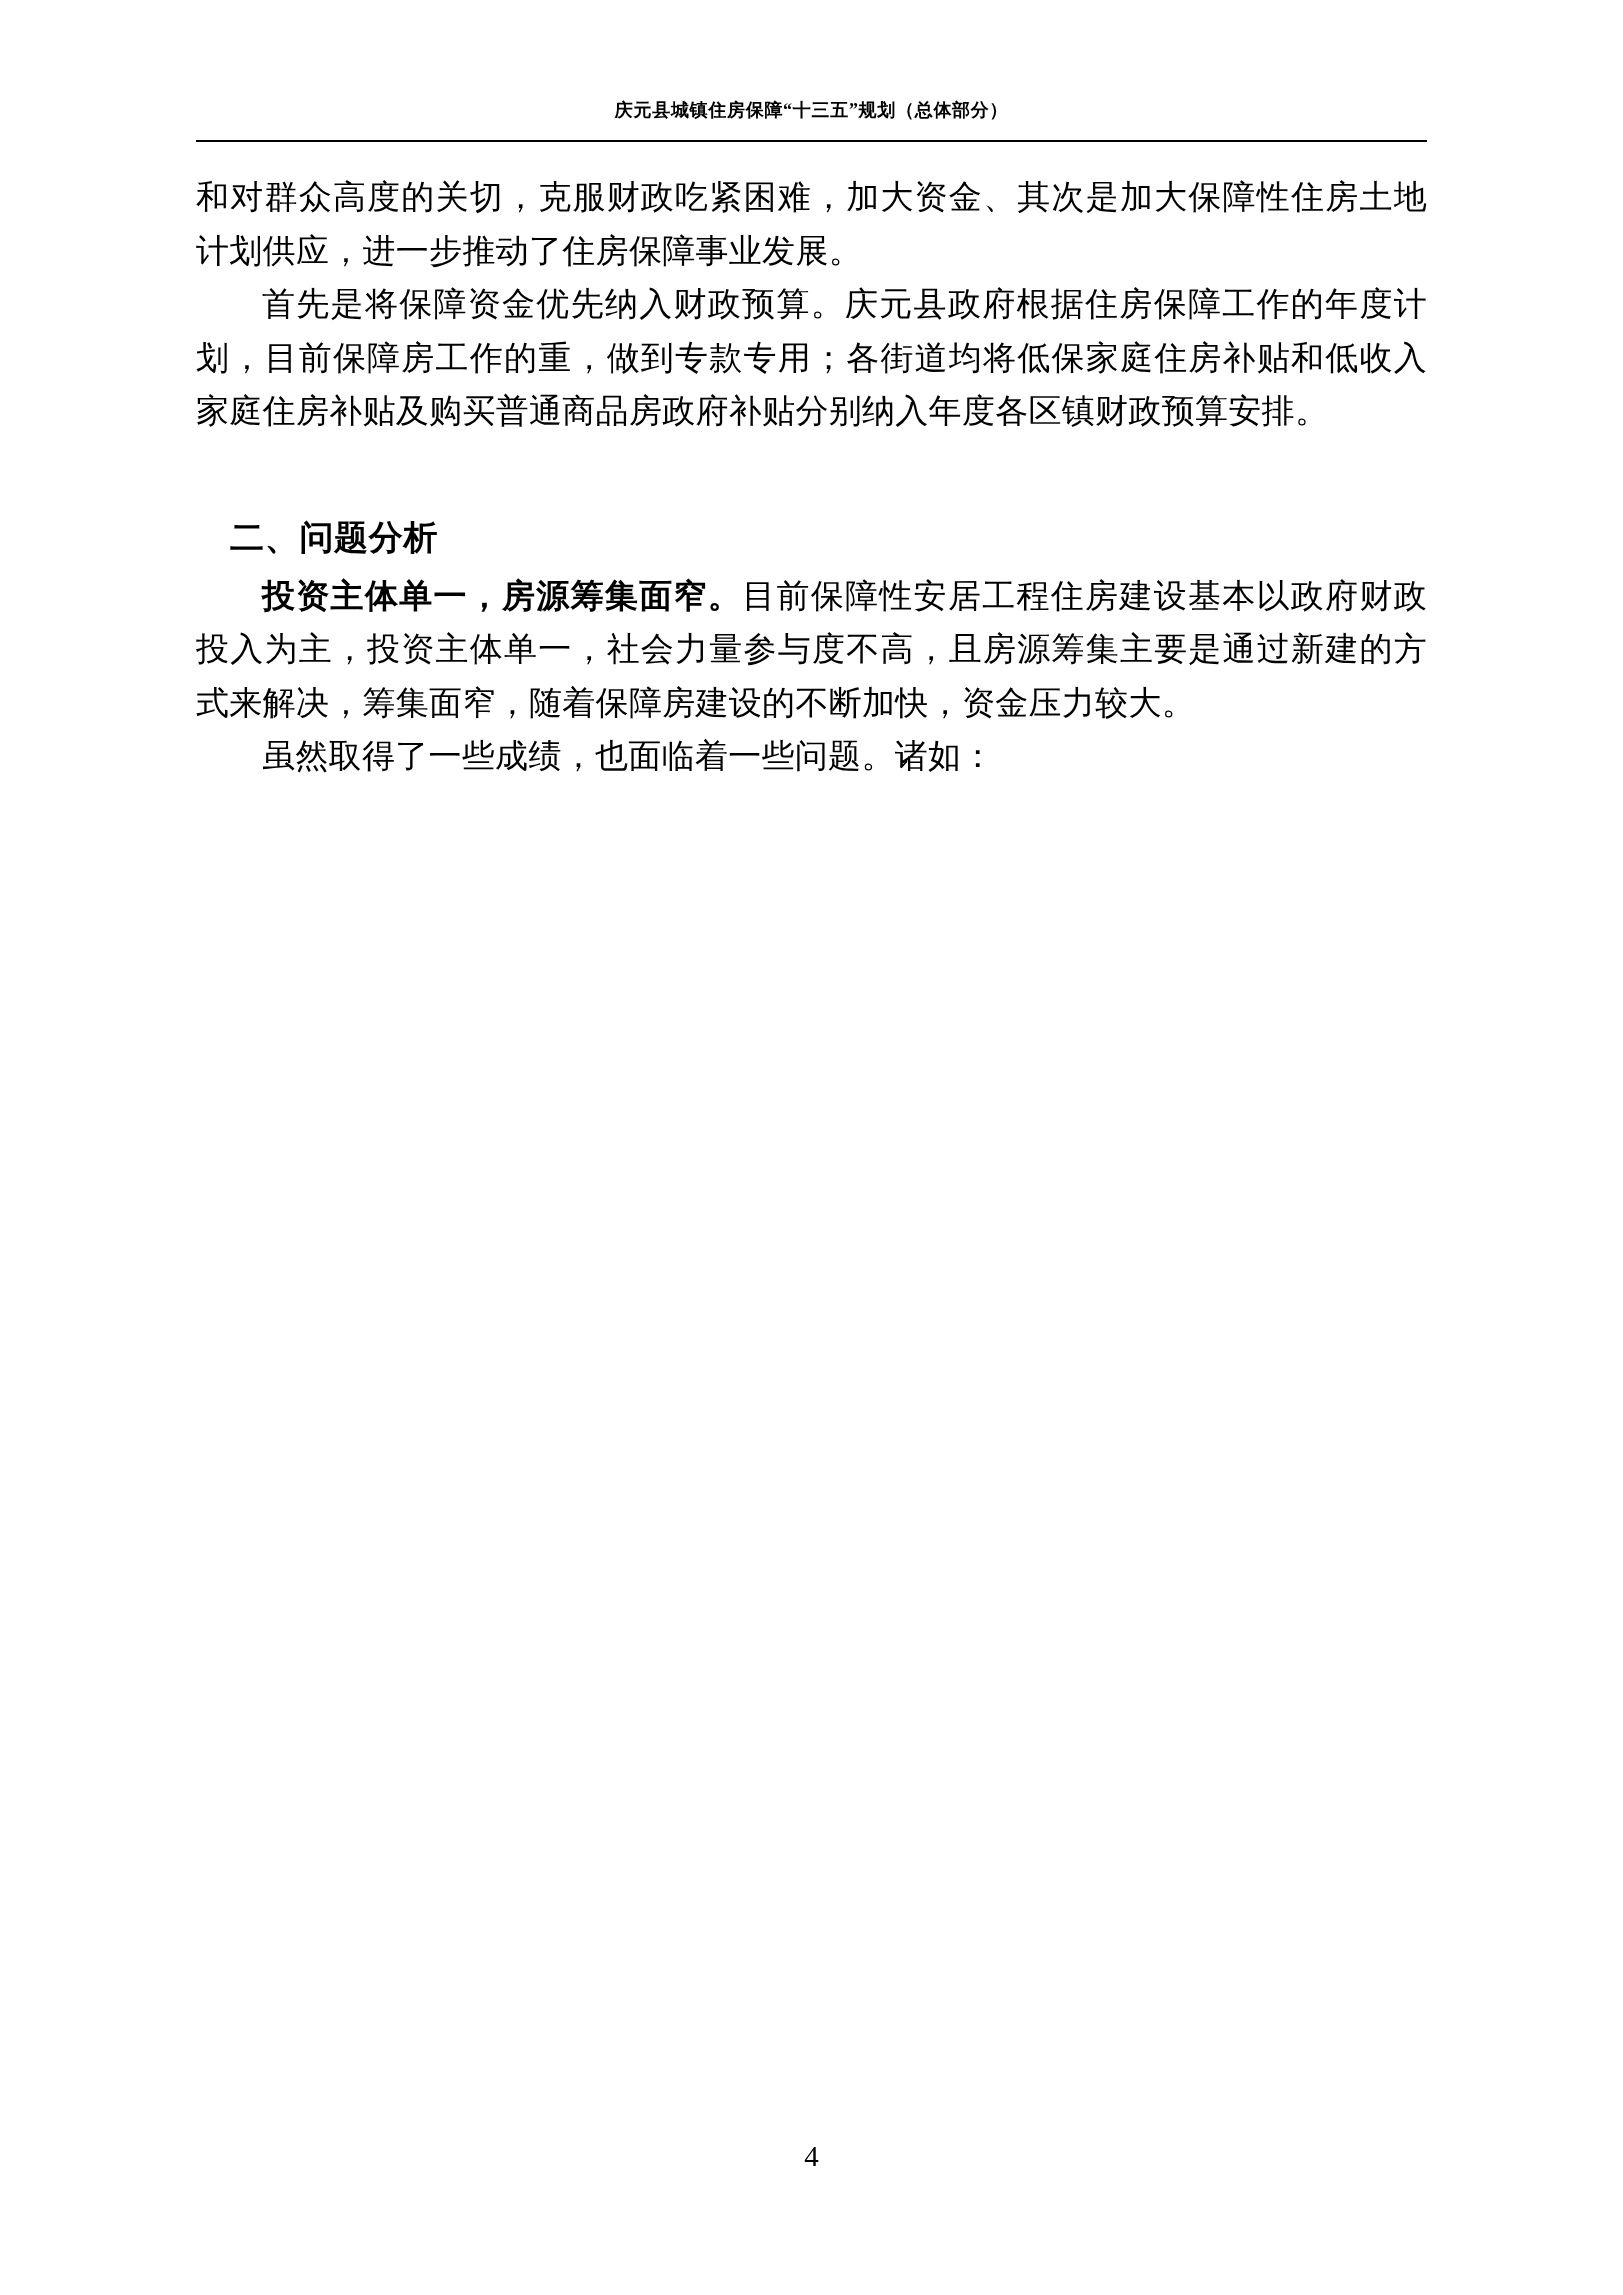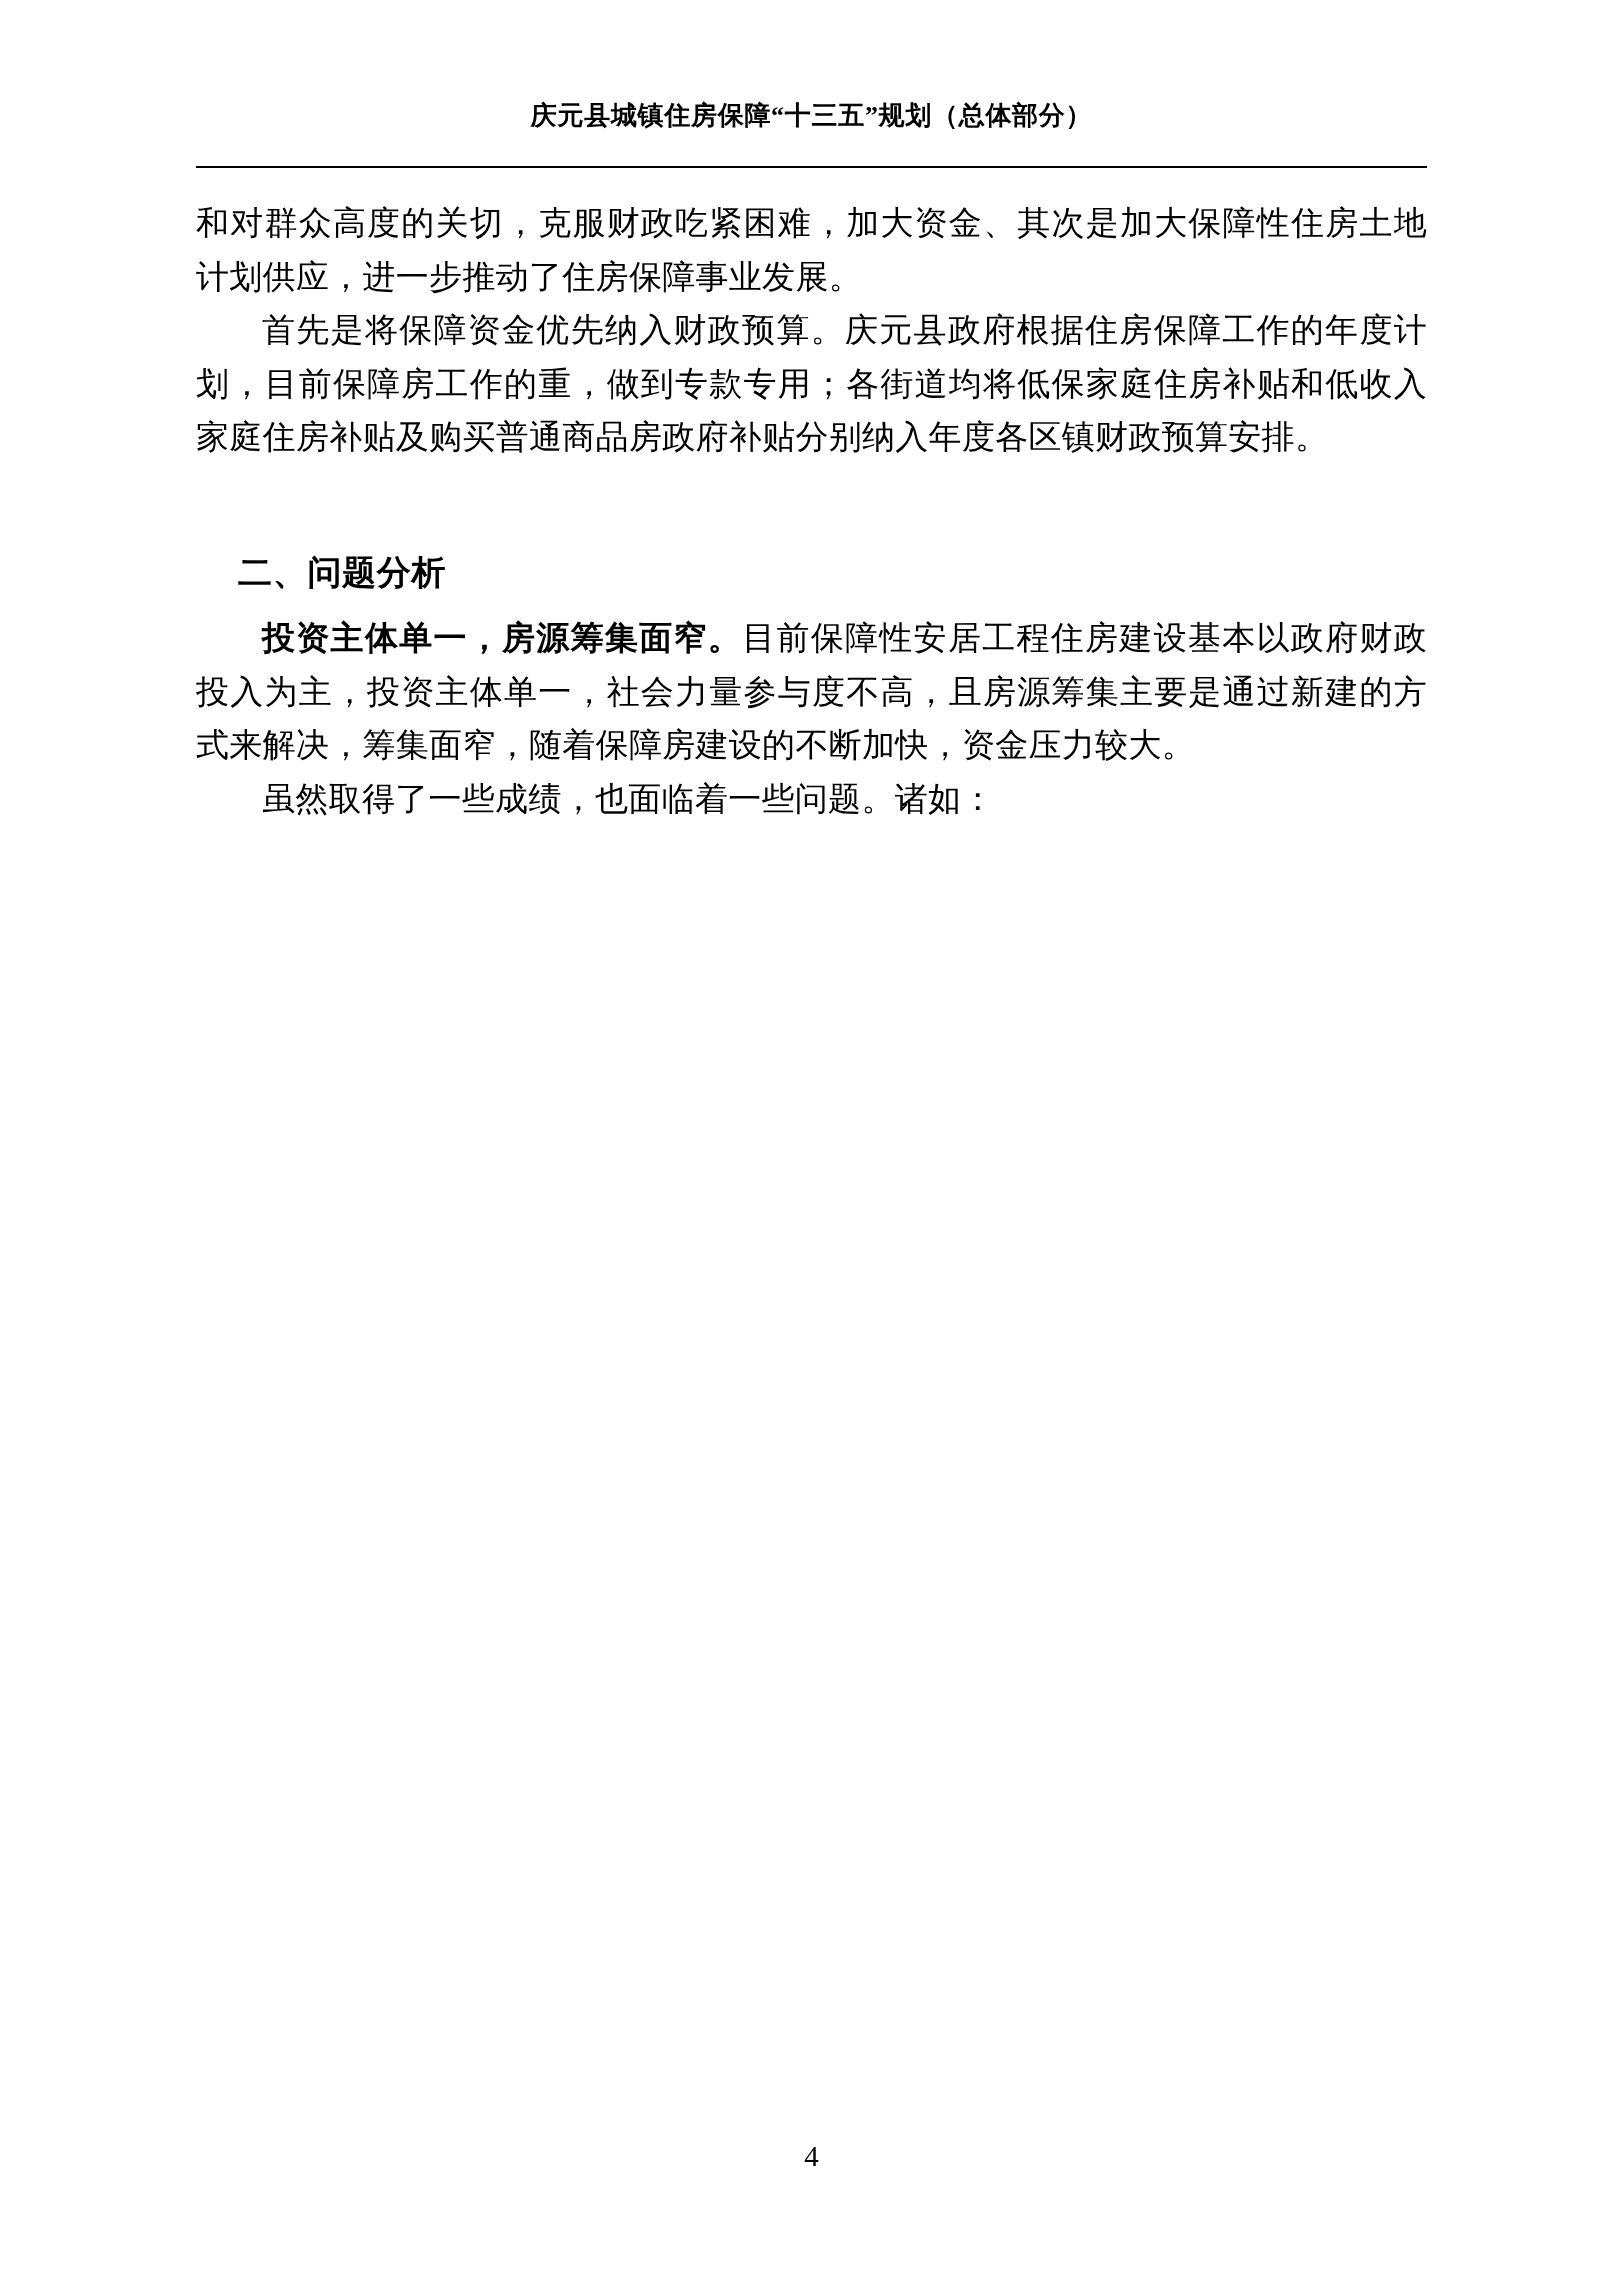--- a/index.html
+++ b/index.html
@@ -20,25 +20,25 @@
     overflow: hidden;
   }
   .content {
     position: absolute;
     left: 196px;
     top: 98px;
     width: 1231px;
   }
   .header {
     text-align: center;
-    font-size: 26px;
+    font-size: 18px;
     font-weight: bold;
     letter-spacing: 0.7px;
     line-height: 1.4;
-    padding-bottom: 32px;
+    padding-bottom: 17px;
   }
   .header-rule {
     border-bottom: 2px solid #000000;
     margin-bottom: 29px;
   }
   p.body-text {
     margin: 0 0 0 0;
     font-size: 33px;
     line-height: 1.62;
     text-align: justify;
@@ -47,21 +47,21 @@
   }
   p.indent {
     text-indent: 2em;
   }
   .gap-small { height: 6.5px; }
   .gap-medium { height: 26px; }
   .gap-large { height: 48px; }
   h2.section-heading {
     font-size: 34px;
     font-weight: bold;
-    margin: 8px;
+    margin: 0;
     text-indent: 1em;
     line-height: 1.5;
     letter-spacing: 0.7px;
   }
   .bold-lead {
     font-weight: bold;
   }
   .page-number {
     position: absolute;
     left: 0;

